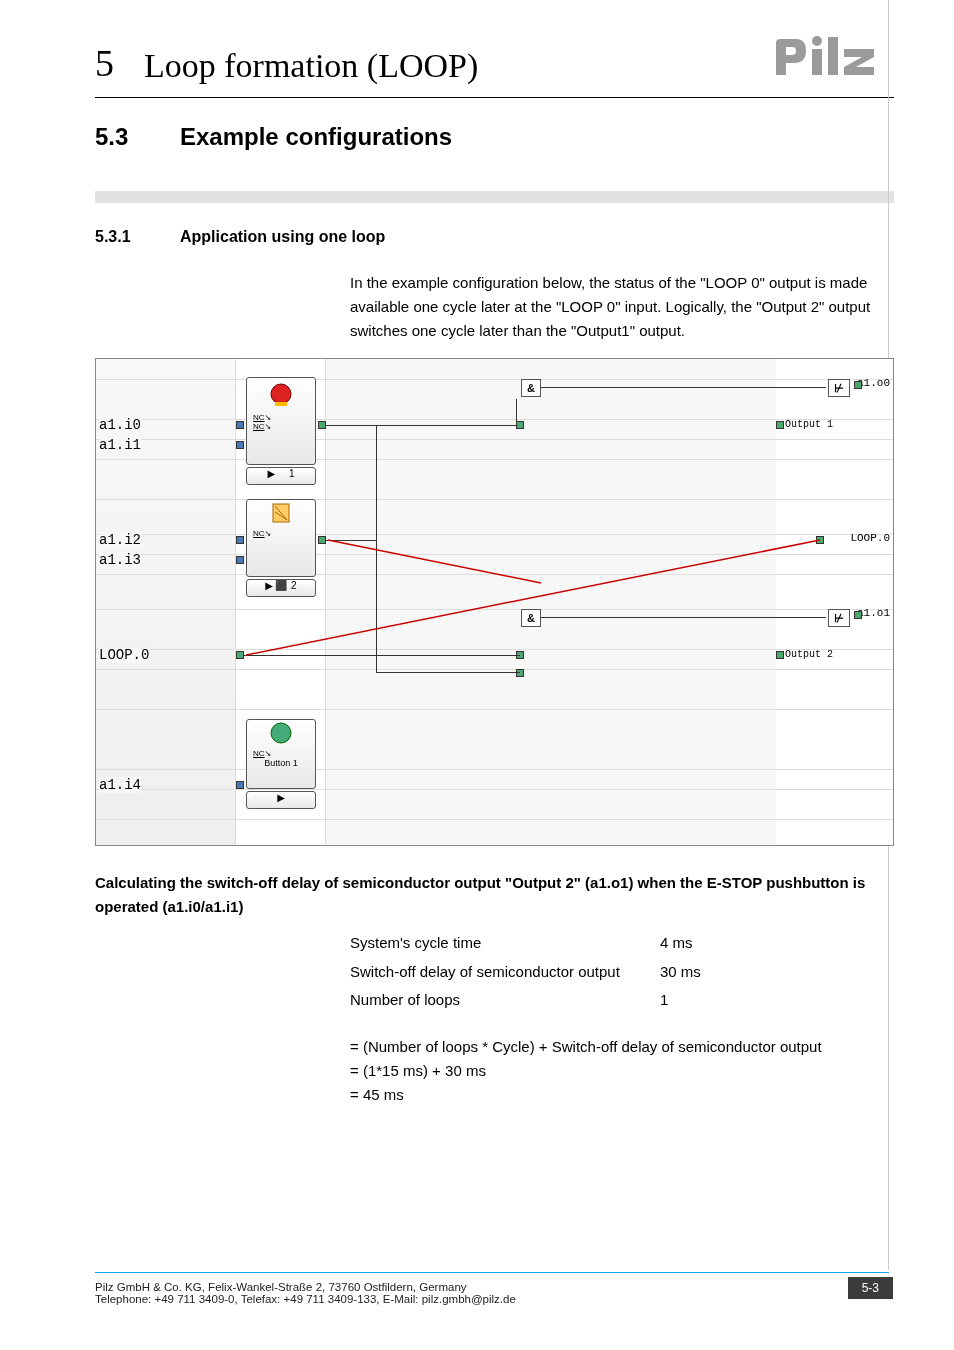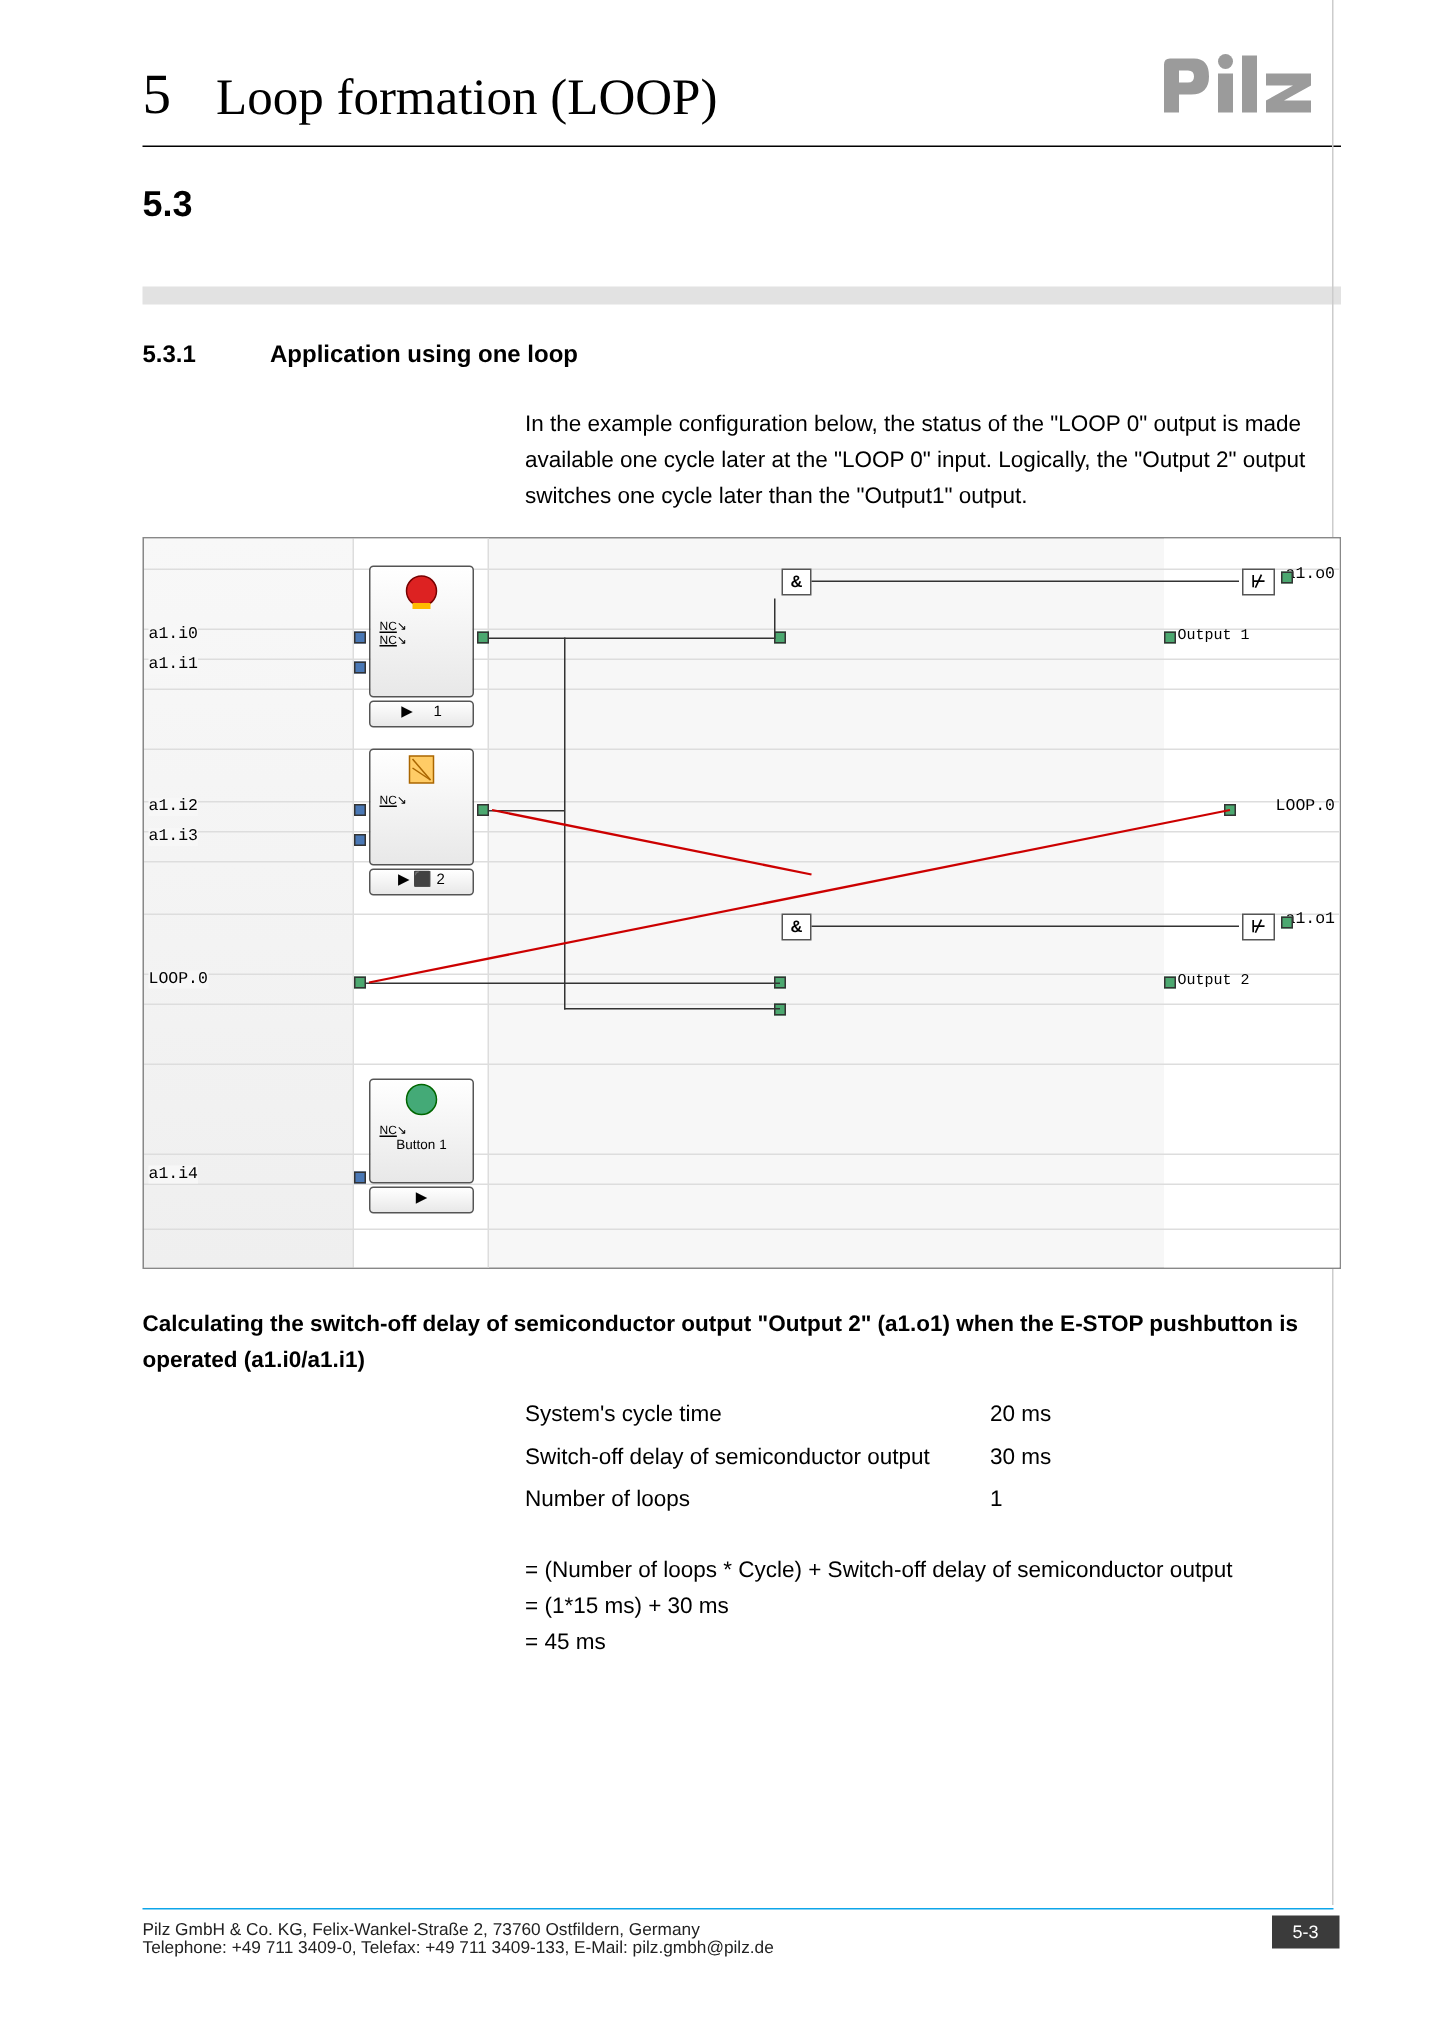--- a/index.html
+++ b/index.html
@@ -66,21 +66,21 @@
     position: relative;
     height: 488px;
     overflow: hidden;
   }
   .col-light { position: absolute; top: 0; bottom: 0; background: linear-gradient(to bottom,#f8f8f8,#efefef); border-right: 1px solid #ddd; }
   .row-line { position: absolute; left: 0; right: 0; height: 1px; background: #ddd; }
   .port-label {
     position: absolute;
     left: 3px;
     font-family: "Courier New", monospace;
-    font-size: 11px;
+    font-size: 14px;
     background: #f7f7f7;
   }
   .out-label {
     position: absolute;
     right: 3px;
     font-family: "Courier New", monospace;
     font-size: 11px;
   }
   .block {
     position: absolute;
@@ -142,20 +142,21 @@
           <circle cx="43" cy="6" r="5"></circle>
           <rect x="54" y="2" width="10" height="38"></rect>
           <path d="M70 14 L100 14 L100 22 L82 32 L100 32 L100 40 L70 40 L70 32 L88 22 L70 22 Z"></path>
         </g>
       </svg>
     </span>
   </div>
 
   <div class="h1-row">
     <div class="h1-num">5.3</div>
+    <div class="h1-txt">Example configurations</div>
   </div>
 
   <div class="grey-bar"></div>
 
   <div class="h2-row">
     <div class="h2-num">5.3.1</div>
     <div class="h2-txt">Application using one loop</div>
   </div>
 
   <div class="body-text">In the example configuration below, the status of the "LOOP 0" output is made available one cycle later at the "LOOP 0" input. Logically, the "Output 2" output switches one cycle later than the "Output1" output.</div>
@@ -260,21 +261,21 @@
       <line x1="150" y1="296" x2="724" y2="181" stroke="#c00" stroke-width="1.5"></line>
       <line x1="232" y1="181" x2="445" y2="224" stroke="#c00" stroke-width="1.5"></line>
     </svg>
   </div>
 
   <div class="body-text-b">Calculating the switch-off delay of semiconductor output "Output 2" (a1.o1) when the E-STOP pushbutton is operated (a1.i0/a1.i1)</div>
 
   <div class="calc-table">
     <div class="calc-row">
       <div class="calc-label">System's cycle time</div>
-      <div class="calc-val">20 ms</div>
+      <div class="calc-val">4 ms</div>
     </div>
     <div class="calc-row">
       <div class="calc-label">Switch-off delay of semiconductor output</div>
       <div class="calc-val">30 ms</div>
     </div>
     <div class="calc-row">
       <div class="calc-label">Number of loops</div>
       <div class="calc-val">1</div>
     </div>
   </div>

